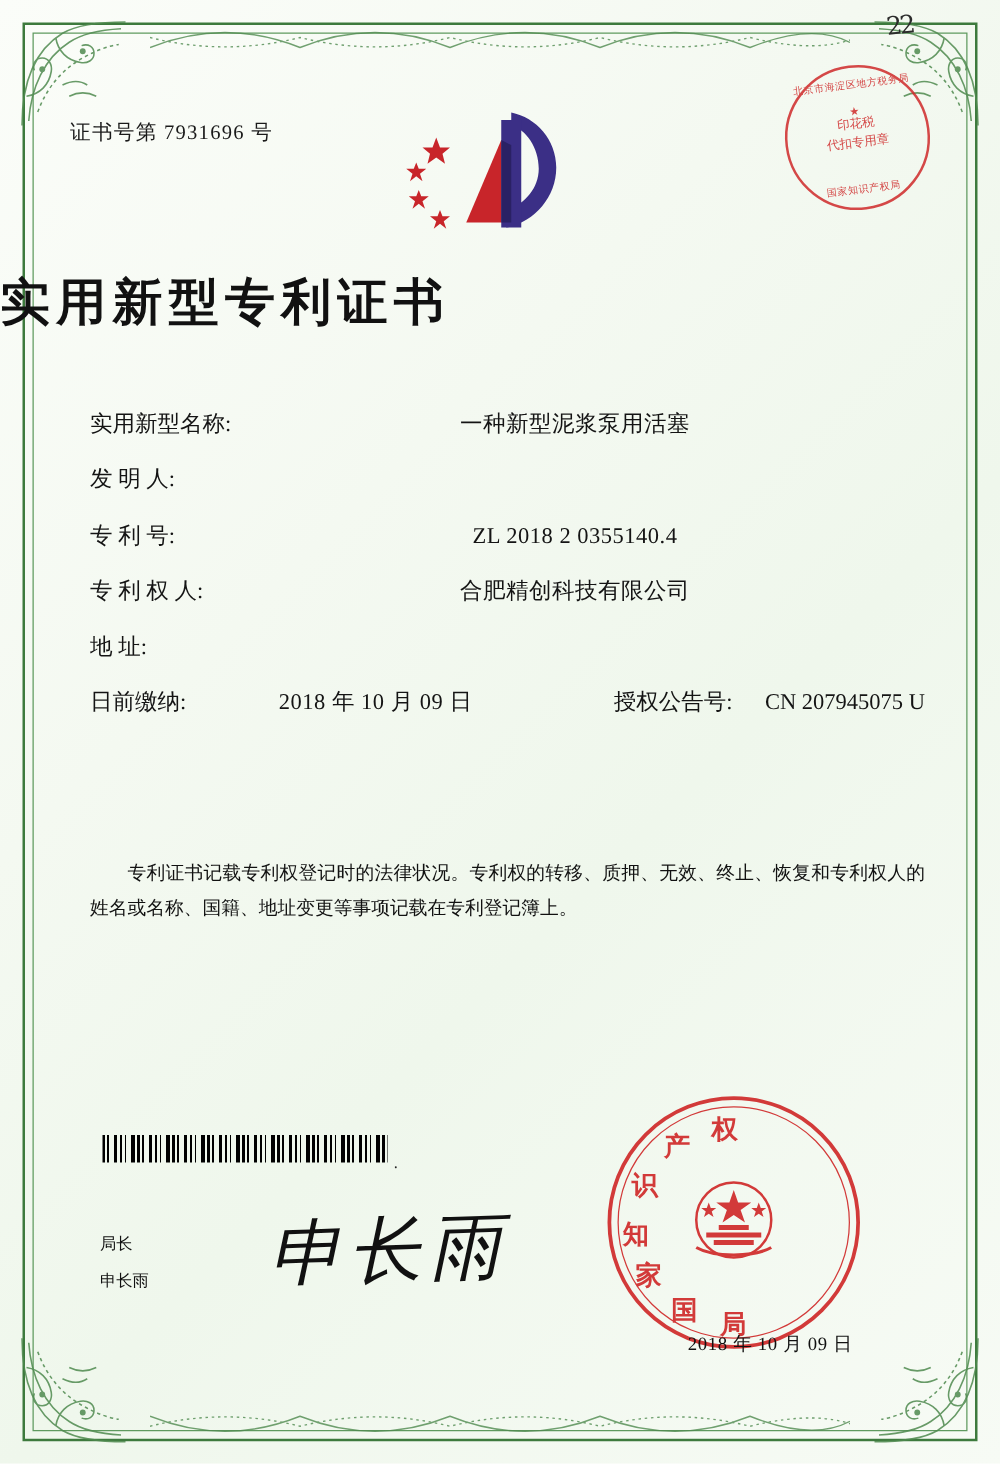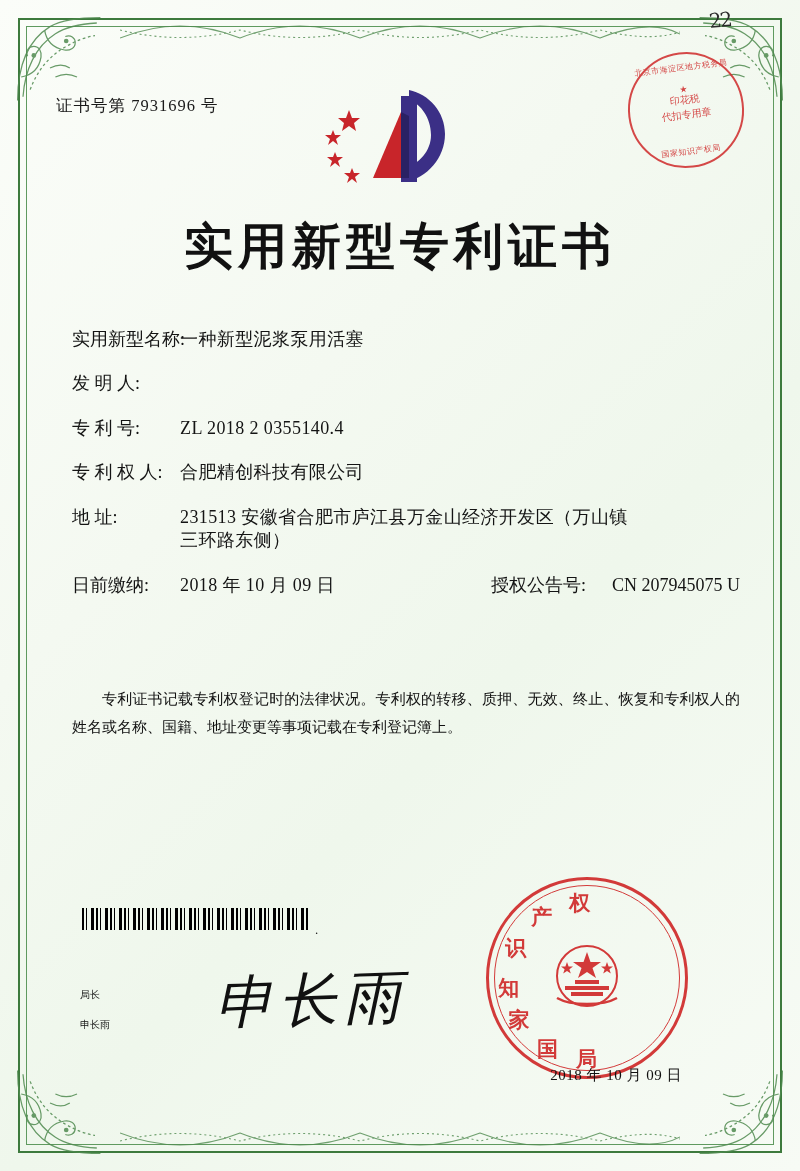--- a/index.html
+++ b/index.html
@@ -125,22 +125,22 @@
     width: 190px;
     height: 110px;
   }
   .logo svg { width: 100%; height: 100%; display: block; }
 
   
   .title {
     position: absolute;
     left: 0; right: 0;
     top: 214px;
-    text-align: center;
-    font-size: 49px;
+    text-align: left;
+    font-size: 40px;
     font-weight: bold;
     letter-spacing: 5px;
     color: #111;
     font-family: Liberation Sans, sans-serif;
   }
 
   
   .fields {
     position: absolute;
     left: 72px;
@@ -157,20 +157,21 @@
   }
   .field-label {
     width: 108px;
     flex: 0 0 108px;
     letter-spacing: 0px;
     white-space: nowrap;
   }
   .field-value {
     flex: 1;
     letter-spacing: .4px;
+    text-align: center;
   }
   .field-value .l2 { display:block; margin-top: 5px; }
 
   .field-row.two-col .col-right {
     display: flex;
     margin-left: 70px;
   }
   .field-row.two-col .col-right .rl {
     white-space: nowrap;
     margin-right: 26px;
@@ -215,21 +216,21 @@
     top: 922px;
     font-size: 13px;
     color: #222;
   }
 
   
   .sign-label {
     position: absolute;
     left: 80px;
     top: 980px;
-    font-size: 10px;
+    font-size: 13px;
     color: #111;
     line-height: 30px;
   }
   .sign-hand {
     position: absolute;
     left: 215px;
     top: 962px;
     font-size: 58px;
     color: #111;
     font-family: "DejaVu Serif", serif;
@@ -407,24 +408,20 @@
     <div class="field-row">
       <div class="field-label">专  利  号:</div>
       <div class="field-value">ZL 2018 2 0355140.4</div>
     </div>
     <div class="field-row">
       <div class="field-label">专 利 权 人:</div>
       <div class="field-value">合肥精创科技有限公司</div>
     </div>
     <div class="field-row">
       <div class="field-label">地      址:</div>
-      <div class="field-value">
-        <span>231513 安徽省合肥市庐江县万金山经济开发区（万山镇</span>
-        <span class="l2">三环路东侧）</span>
-      </div>
     </div>
     <div class="field-row two-col">
       <div class="field-label">日前缴纳:</div>
       <div class="field-value">2018 年 10 月 09 日</div>
       <div class="col-right">
         <div class="rl">授权公告号:</div>
         <div>CN 207945075 U</div>
       </div>
     </div>
   </div>

